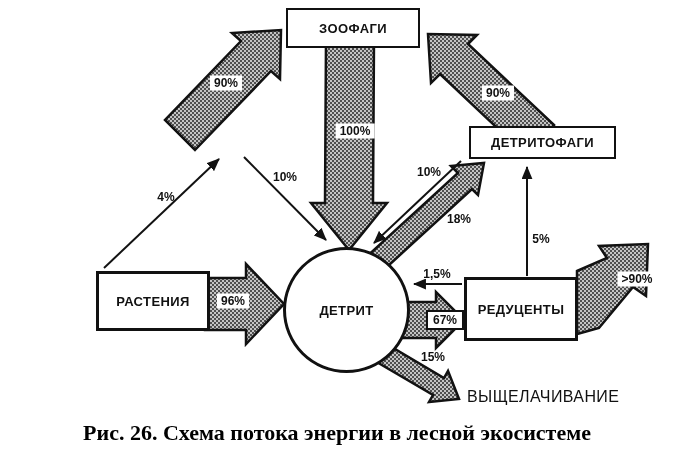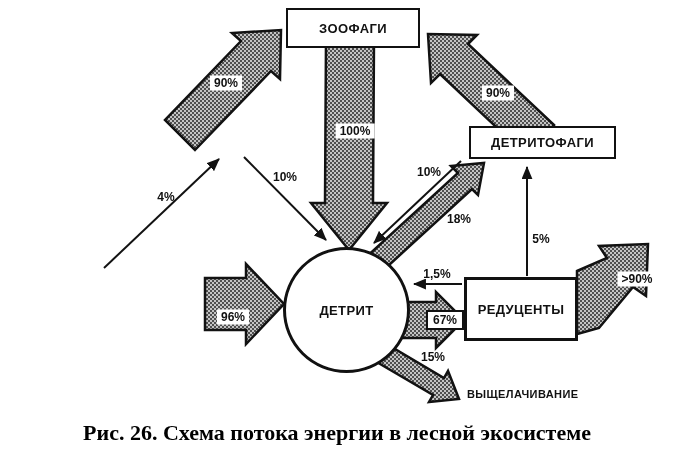--- a/index.html
+++ b/index.html
@@ -15,21 +15,21 @@
   }
   .node.heavy{border-width:3px;}
   .node.circle{border-radius:50%;border-width:3px;}
   .pct{
     position:absolute;transform:translate(-50%,-50%);z-index:3;
     font-weight:bold;font-size:12px;white-space:nowrap;line-height:15px;
   }
   .pct.boxed{background:#ffffff;padding:0 4px;}
   .pct.bordered{border:2px solid #111;padding:0 5px;line-height:16px;}
   .free-label{
-    position:absolute;z-index:3;font-weight:bold;font-size:11px;letter-spacing:0.4px;white-space:nowrap;
+    position:absolute;z-index:3;font-weight:normal;font-size:16px;letter-spacing:0.4px;white-space:nowrap;
   }
   .caption{
     position:absolute;left:0;top:420px;width:100%;text-align:center;z-index:3;
     font-family:"Liberation Serif", serif;font-weight:bold;font-size:22px;color:#000;
   }
 </style>
 </head>
 <body>
 
 <div id="stage">
@@ -61,36 +61,39 @@
     <line x1="527" y1="276" x2="527" y2="167" stroke="#121212" stroke-width="2" marker-end="url(#ah)"></line>
     <line x1="462" y1="284" x2="414" y2="284" stroke="#121212" stroke-width="2" marker-end="url(#ah)"></line>
   </svg>
 
   <div class="node" style="left:286px;top:8px;width:134px;height:40px;">
     <span>ЗООФАГИ</span>
   </div>
   <div class="node" style="left:458px;top:126px;width:147px;height:33px;margin-left:11px;">
     <span>ДЕТРИТОФАГИ</span>
   </div>
+  <div class="node heavy" style="left:96px;top:271px;width:114px;height:60px;">
+    <span>РАСТЕНИЯ</span>
+  </div>
   <div class="node circle" style="left:283px;top:247px;width:127px;height:126px;">
     <span>ДЕТРИТ</span>
   </div>
   <div class="node heavy" style="left:464px;top:277px;width:114px;height:64px;">
     <span>РЕДУЦЕНТЫ</span>
   </div>
 
   <span class="pct boxed" style="left:226px;top:83px;">90%</span>
   <span class="pct boxed" style="left:355px;top:131px;">100%</span>
   <span class="pct boxed" style="left:498px;top:93px;">90%</span>
   <span class="pct" style="left:166px;top:197px;">4%</span>
   <span class="pct" style="left:285px;top:177px;">10%</span>
   <span class="pct" style="left:429px;top:172px;">10%</span>
   <span class="pct" style="left:459px;top:219px;">18%</span>
   <span class="pct" style="left:541px;top:239px;">5%</span>
-  <span class="pct boxed" style="left:233px;top:317px;">96%</span>
+  <span class="pct boxed" style="left:233px;top:301px;">96%</span>
   <span class="pct" style="left:437px;top:274px;">1,5%</span>
   <span class="pct boxed bordered" style="left:429px;top:320px;margin-left:16px;">67%</span>
   <span class="pct boxed" style="left:613px;top:279px;margin-left:24px;">&gt;90%</span>
   <span class="pct" style="left:433px;top:357px;">15%</span>
 
   <span class="free-label" style="left:467px;top:388px;">ВЫЩЕЛАЧИВАНИЕ</span>
 
   <div class="caption">Рис. 26. Схема потока энергии в лесной экосистеме</div>
 </div>
 

